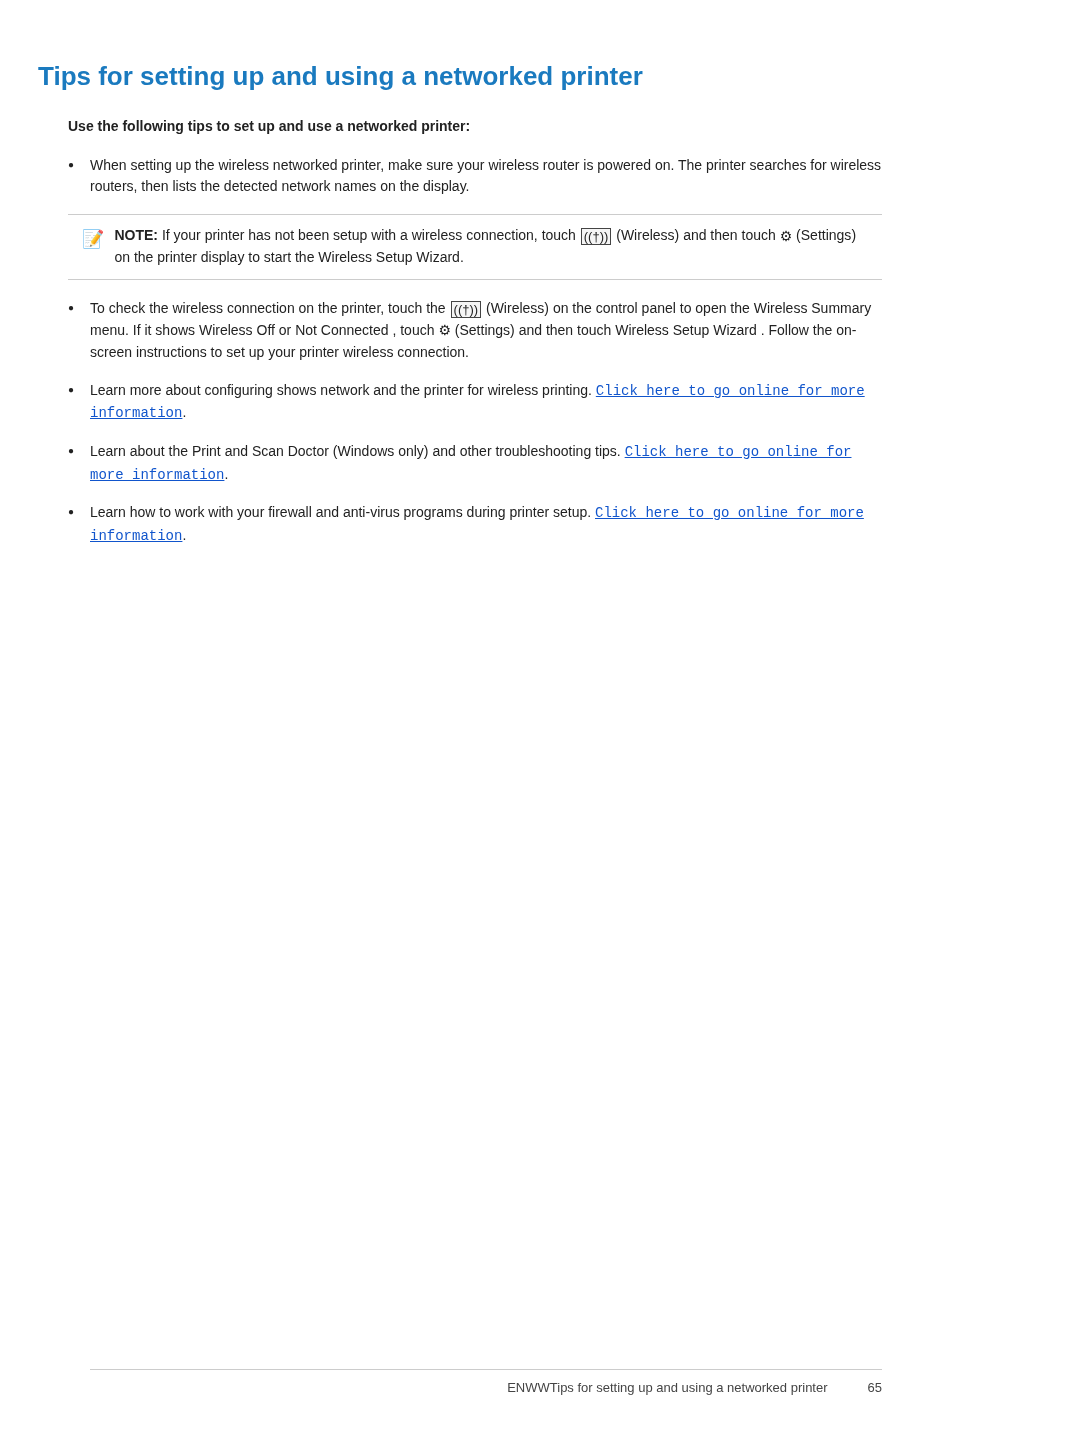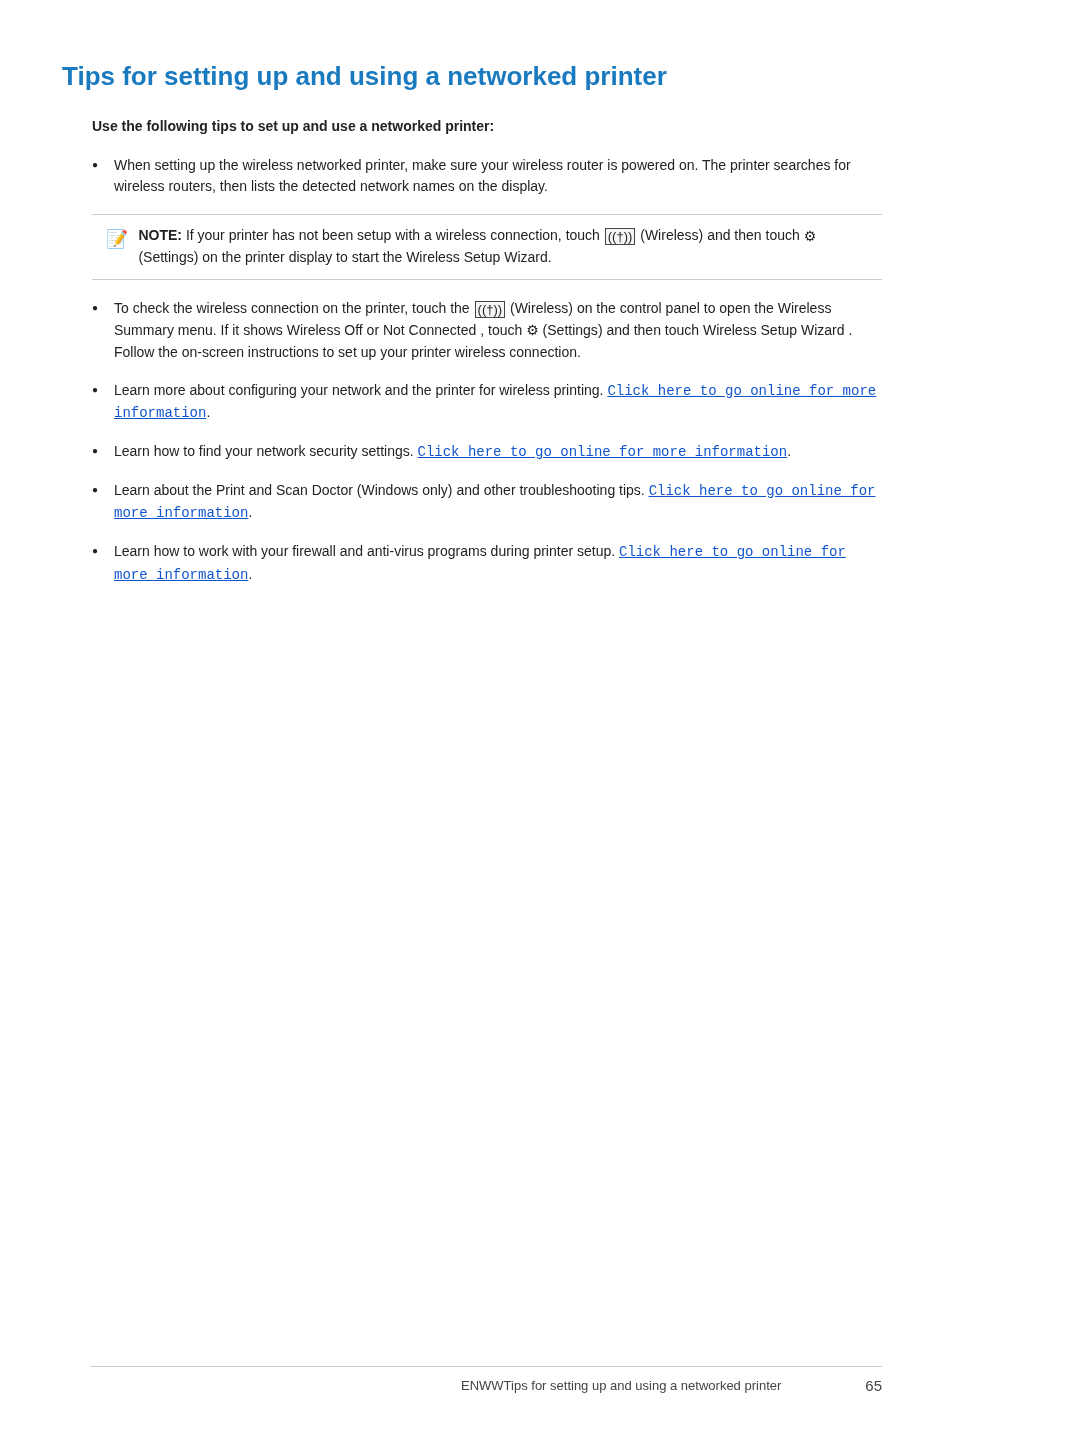--- a/index.html
+++ b/index.html
@@ -13,21 +13,21 @@
       font-family: Arial, Helvetica, sans-serif;
       font-size: 14px;
       color: #222222;
       line-height: 1.5;
     }
 
     .page {
       width: 972px;
       min-height: 1437px;
       background: #ffffff;
-      padding: 60px 90px 80px 62px;
+      padding: 60px 90px 80px 38px;
       position: relative;
     }
 
     .page-title {
       font-size: 26px;
       font-weight: bold;
       color: #1a7abf;
       margin-bottom: 22px;
       line-height: 1.3;
     }
@@ -133,23 +133,22 @@
       padding-top: 8px;
     }
 
     .footer-right {
       display: flex;
       gap: 40px;
       align-items: center;
     }
 
     .footer-page {
-      font-size: 15px;
+      font-size: 13px;
       color: #444;
-      margin-left: 44px;
     }
   </style>
 </head>
 <body>
 
 <div class="page">
 
   <h1 class="page-title">Tips for setting up and using a networked printer</h1>
 
   <p class="intro-text">Use the following tips to set up and use a networked printer:</p>
@@ -185,26 +184,23 @@
       <span>, touch </span>
       <span class="settings-icon">⚙</span>
       (<span class="bold">Settings</span>)
       <span> and then touch </span>
       <span class="bold">Wireless Setup Wizard</span>
       <span>. Follow the on-screen instructions to set up your printer wireless connection.</span>
     </li>
 
 
     <li>
-      <span>Learn more about configuring your network and the printer for wireless printing. </span><a href="#">Click here to go online for more information</a>.
-    </li>
-
-    <li>
-      <span>Learn how to find your network security settings. </span><a href="#">Click here to go online for more information</a>.
-    </li>
+      <span>Learn more about configuring shows network and the printer for wireless printing. </span><a href="#">Click here to go online for more information</a>.
+    </li>
+
 
     <li>
       <span>Learn about the Print and Scan Doctor (Windows only) and other troubleshooting tips. </span><a href="#">Click here to go online for more information</a>.
     </li>
 
 
     <li>
       <span>Learn how to work with your firewall and anti-virus programs during printer setup. </span><a href="#">Click here to go online for more information</a>.
     </li>
 

